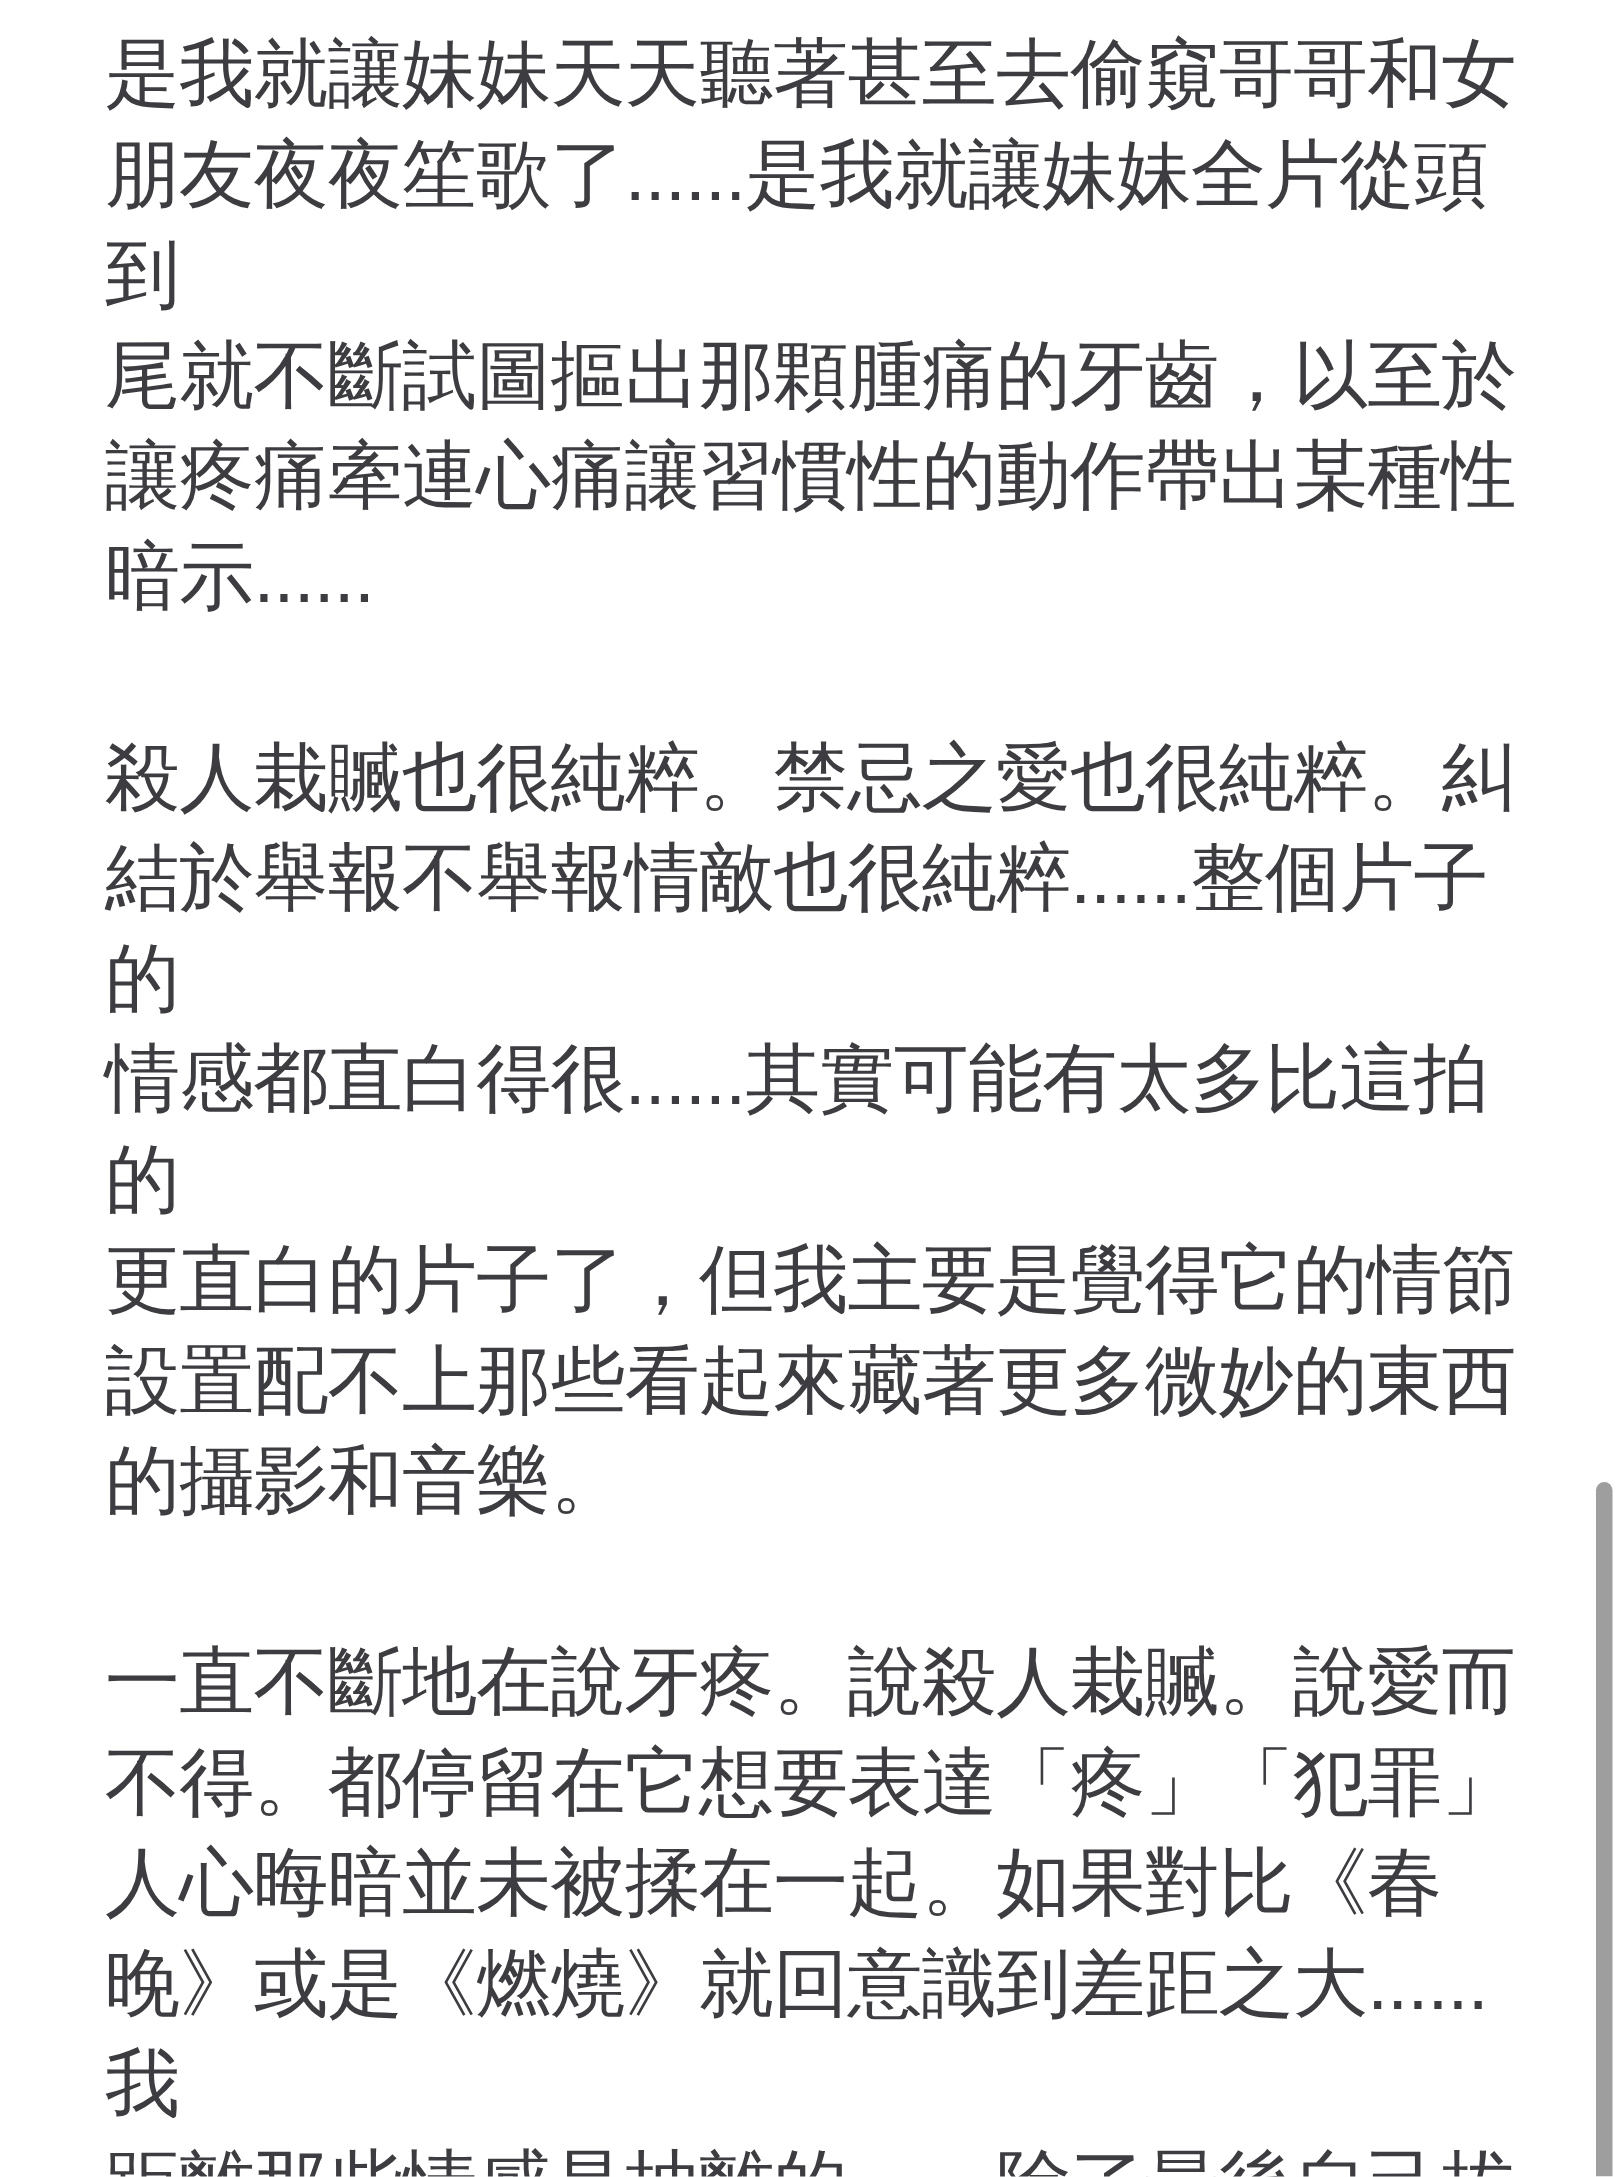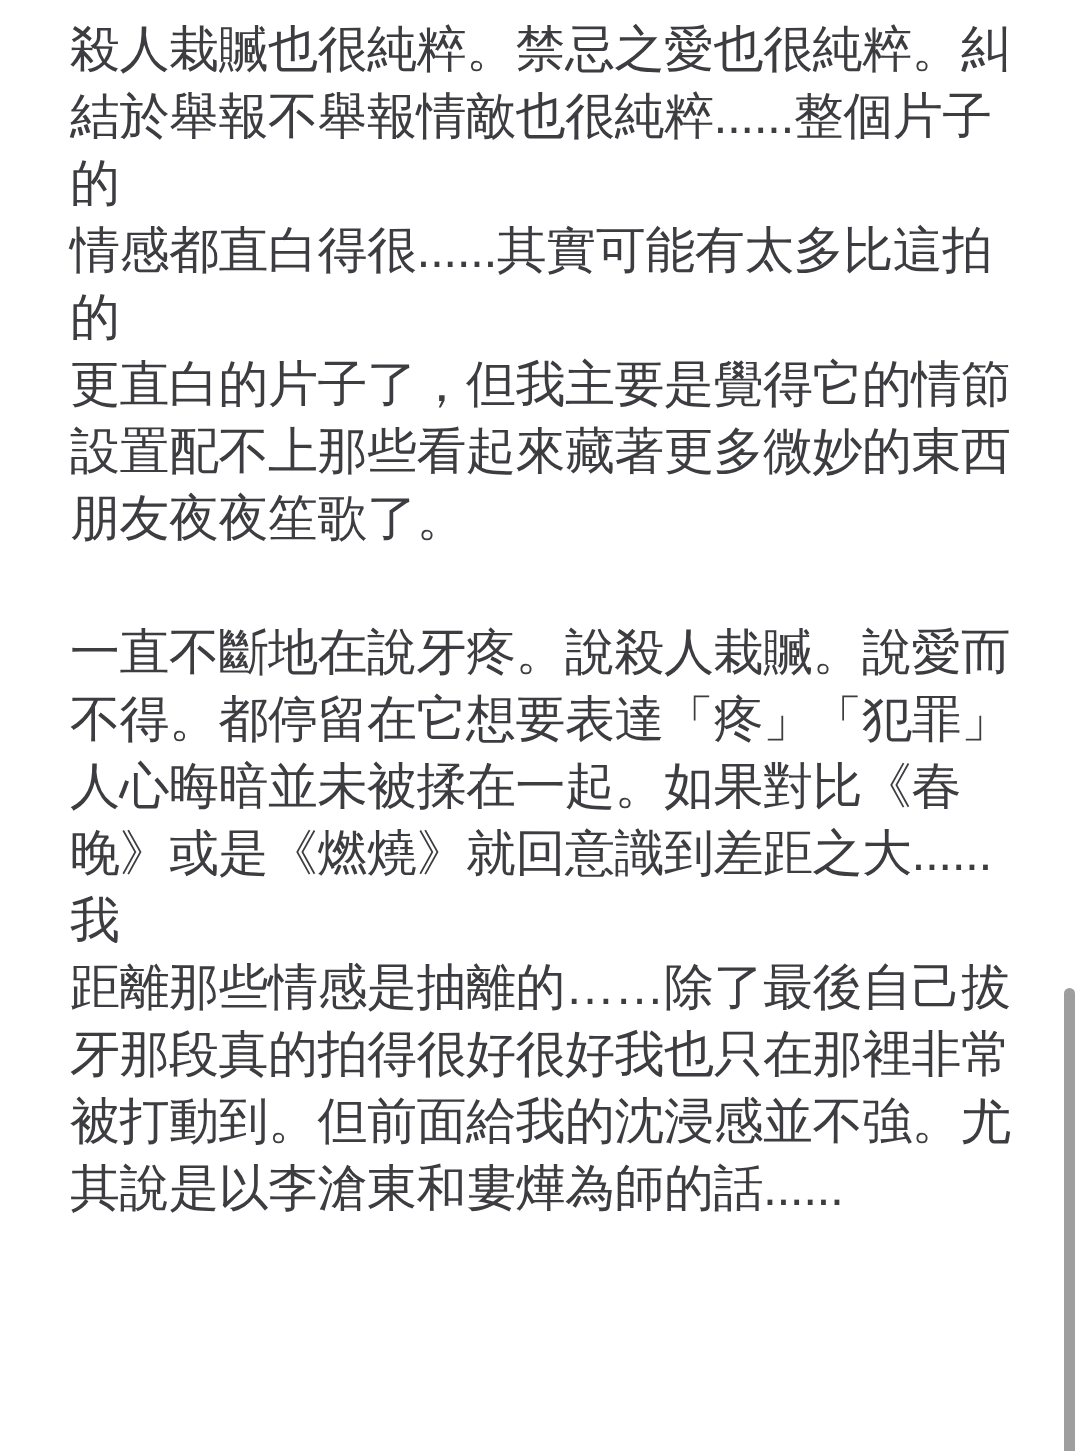--- a/index.html
+++ b/index.html
@@ -43,26 +43,31 @@
     width: 11px;
     height: 463px;
     background: #9e9e9e;
     border-radius: 6px 6px 0 0;
   }
 </style>
 </head>
 <body>
 
 <div class="text-block">
+  <p class="para">是我就讓妹妹天天聽著甚至去偷窺哥哥和女
+朋友夜夜笙歌了......是我就讓妹妹全片從頭到
+尾就不斷試圖摳出那顆腫痛的牙齒，以至於
+讓疼痛牽連心痛讓習慣性的動作帶出某種性
+暗示......</p>
   <p class="para">殺人栽贓也很純粹。禁忌之愛也很純粹。糾
 結於舉報不舉報情敵也很純粹......整個片子的
 情感都直白得很......其實可能有太多比這拍的
 更直白的片子了，但我主要是覺得它的情節
 設置配不上那些看起來藏著更多微妙的東西
-朋友夜夜笙歌了。</p>
+的攝影和音樂。</p>
   <p class="para">一直不斷地在說牙疼。說殺人栽贓。說愛而
 不得。都停留在它想要表達「疼」「犯罪」
 人心晦暗並未被揉在一起。如果對比《春
 晚》或是《燃燒》就回意識到差距之大......我
 距離那些情感是抽離的……除了最後自己拔
 牙那段真的拍得很好很好我也只在那裡非常
 被打動到。但前面給我的沈浸感並不強。尤
 其說是以李滄東和婁燁為師的話......</p>
 </div>
 

